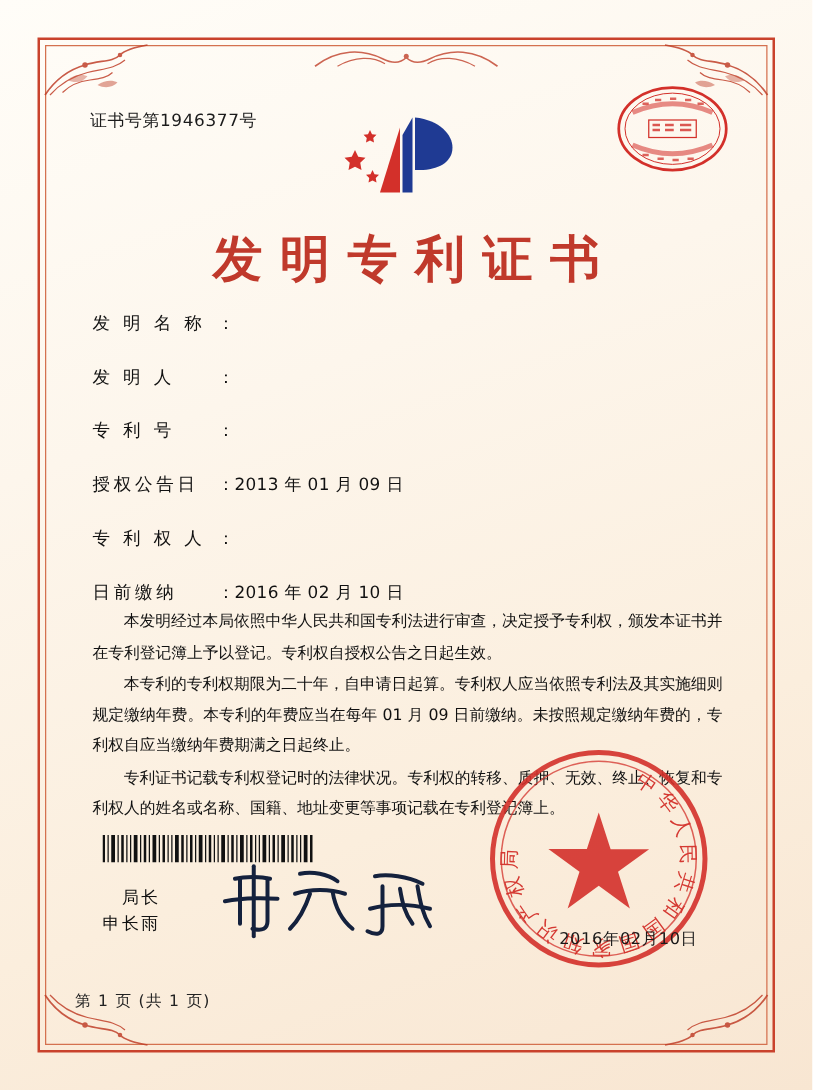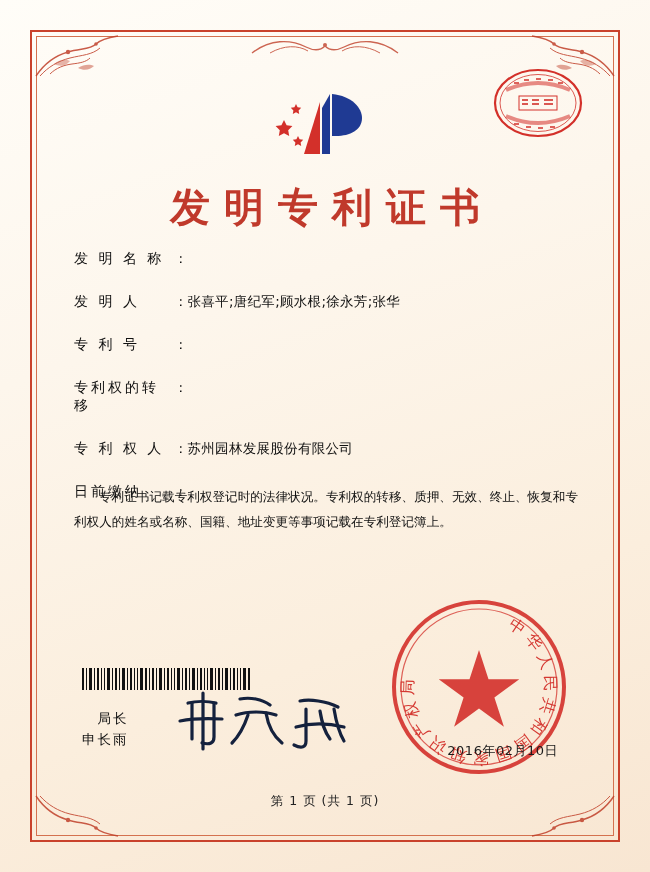--- a/index.html
+++ b/index.html
@@ -215,21 +215,21 @@
     font-size: 13px;
     color: #1a1a1a;
     letter-spacing: .5px;
   }
 
   .page-no {
     position: absolute;
     left: 0;
     right: 0;
     bottom: 2px;
-    text-align: center;
+    text-align: left;
     font-size: 12.5px;
     color: #222;
     letter-spacing: 1px;
   }
 </style>
 </head>
 <body>
 
 <div class="cert">
 
@@ -279,20 +279,21 @@
     <svg viewBox="0 0 150 26">
       <path d="M2 20 C20 6 40 6 56 14 C64 18 70 18 75 13 C80 18 86 18 94 14 C110 6 130 6 148 20" fill="none" stroke="currentColor" stroke-width="1.3"></path>
       <path d="M20 20 C34 12 48 12 58 18" fill="none" stroke="currentColor" stroke-width="1"></path>
       <path d="M130 20 C116 12 102 12 92 18" fill="none" stroke="currentColor" stroke-width="1"></path>
       <circle cx="75" cy="12" r="2" fill="currentColor"></circle>
     </svg>
   </div>
 
   <div class="content">
 
+    <div class="cert-no">证书号第1946377号</div>
 
     <div class="oval-stamp">
       <svg viewBox="0 0 92 74">
         <ellipse cx="46" cy="37" rx="43" ry="33" fill="none" stroke="#d3302a" stroke-width="2.2"></ellipse>
         <ellipse cx="46" cy="37" rx="38" ry="28.5" fill="none" stroke="#d3302a" stroke-width="0.8"></ellipse>
         <path d="M14 24 q32 -14 64 0" fill="none" stroke="#d3302a" stroke-width="4" opacity=".55"></path>
         <path d="M14 50 q32 14 64 0" fill="none" stroke="#d3302a" stroke-width="4" opacity=".55"></path>
         <rect x="27" y="30" width="38" height="14" fill="none" stroke="#d3302a" stroke-width="1"></rect>
         <g fill="#d3302a" opacity=".8">
           <rect x="30" y="33" width="6" height="2"></rect>
@@ -336,42 +337,44 @@
     <div class="main-title">发明专利证书</div>
 
     <div class="fields">
       <div class="field-row">
         <span class="field-label">发 明 名 称</span>
         <span class="field-colon">：</span>
       </div>
       <div class="field-row">
         <span class="field-label">发 明 人</span>
         <span class="field-colon">：</span>
-        <span class="field-value">张喜平;唐纪军;顾水根;徐永芳;张华</span>
       </div>
       <div class="field-row">
         <span class="field-label">专 利 号</span>
         <span class="field-colon">：</span>
       </div>
       <div class="field-row">
-        <span class="field-label">专利权的转移</span>
-        <span class="field-colon">：</span>
+        <span class="field-label">授权公告日</span>
+        <span class="field-colon">：</span>
+        <span class="field-value">2013 年 01 月 09 日</span>
       </div>
       <div class="field-row">
         <span class="field-label">专 利 权 人</span>
         <span class="field-colon">：</span>
-        <span class="field-value">苏州园林发展股份有限公司</span>
       </div>
       <div class="field-row">
         <span class="field-label">日前缴纳</span>
         <span class="field-colon">：</span>
+        <span class="field-value">2016 年 02 月 10 日</span>
       </div>
     </div>
 
     <div class="paragraphs">
+      <p>本发明经过本局依照中华人民共和国专利法进行审查，决定授予专利权，颁发本证书并在专利登记簿上予以登记。专利权自授权公告之日起生效。</p>
+      <p>本专利的专利权期限为二十年，自申请日起算。专利权人应当依照专利法及其实施细则规定缴纳年费。本专利的年费应当在每年 01 月 09 日前缴纳。未按照规定缴纳年费的，专利权自应当缴纳年费期满之日起终止。</p>
       <p>专利证书记载专利权登记时的法律状况。专利权的转移、质押、无效、终止、恢复和专利权人的姓名或名称、国籍、地址变更等事项记载在专利登记簿上。</p>
     </div>
 
     <div class="barcode">
       <svg viewBox="0 0 170 22" preserveAspectRatio="none">
         <g fill="#111">
           <rect x="0" y="0" width="2" height="22"></rect>
             <rect x="4" y="0" width="1" height="22"></rect>
           <rect x="7" y="0" width="3" height="22"></rect>
             <rect x="12" y="0" width="1" height="22"></rect>

